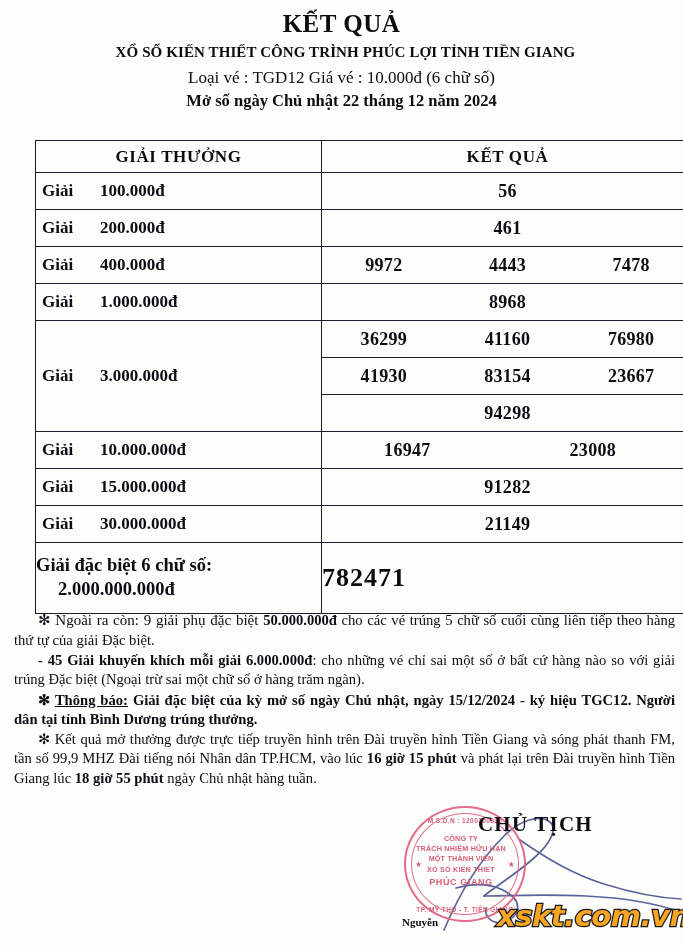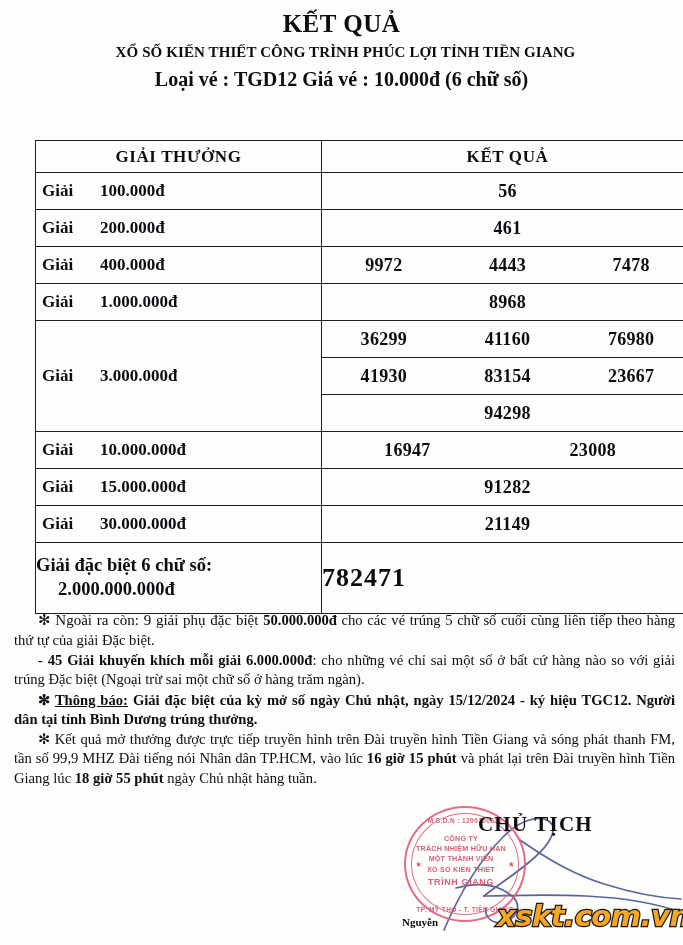--- a/index.html
+++ b/index.html
@@ -29,22 +29,22 @@
   }
   .hdr-org {
     font-size: 15px;
     font-weight: bold;
     letter-spacing: 0.1px;
     padding-top: 6px;
     line-height: 1.15;
     padding-left: 8px;
   }
   .hdr-ticket {
-    font-size: 20px;
-    font-weight: bold;
+    font-size: 17px;
+    font-weight: normal;
     padding-top: 7px;
     line-height: 1.15;
   }
   .hdr-date {
     font-size: 16.5px;
     font-weight: bold;
     padding-top: 5px;
     line-height: 1.15;
   }
 
@@ -253,20 +253,21 @@
 </style>
 </head>
 <body>
 
 <div id="page">
 
   <div class="hdr">
     <div class="hdr-title">KẾT QUẢ</div>
     <div class="hdr-org">XỔ SỐ KIẾN THIẾT CÔNG TRÌNH PHÚC LỢI TỈNH TIỀN GIANG</div>
     <div class="hdr-ticket">Loại vé : TGD12 Giá vé : 10.000đ (6 chữ số)</div>
+    <div class="hdr-date">Mở số ngày Chủ nhật 22 tháng 12 năm 2024</div>
   </div>
 
   <div class="tbl-wrap">
     <table class="results">
       <colgroup>
           <col class="col-left">
           <col>
         </colgroup>
       <tbody>
 
@@ -412,21 +413,21 @@
 
   <div class="stamp">
     <div class="stamp-arc-top">M.S.D.N : 1200100236</div>
     <div class="stamp-star l">★</div>
     <div class="stamp-star r">★</div>
     <div class="stamp-inner">
       <div>CÔNG TY</div>
       <div>TRÁCH NHIỆM HỮU HẠN</div>
       <div>MỘT THÀNH VIÊN</div>
       <div>XỔ SỐ KIẾN THIẾT</div>
-      <span class="big">TRÌNH GIANG</span>
+      <span class="big">PHÚC GIANG</span>
     </div>
     <div class="stamp-arc-bot">TP. MỸ THO - T. TIỀN GIANG</div>
   </div>
 
   <svg class="sig-ink" viewBox="0 0 283 140">
     <g fill="none" stroke="#3f4a8a" stroke-width="1.7" stroke-linecap="round" opacity="0.85">
       <path d="M44,130 C60,92 78,62 104,36 C120,20 140,14 150,22 C158,29 150,44 134,58 C116,74 96,86 84,96"></path>
       <path d="M84,96 C104,96 140,94 186,96 C226,98 258,104 280,112"></path>
       <path d="M120,40 C146,58 172,74 204,84 C236,94 262,98 281,99"></path>
       <path d="M56,88 C78,82 98,84 112,96 C122,105 118,118 104,122 C94,125 84,118 86,108"></path>

